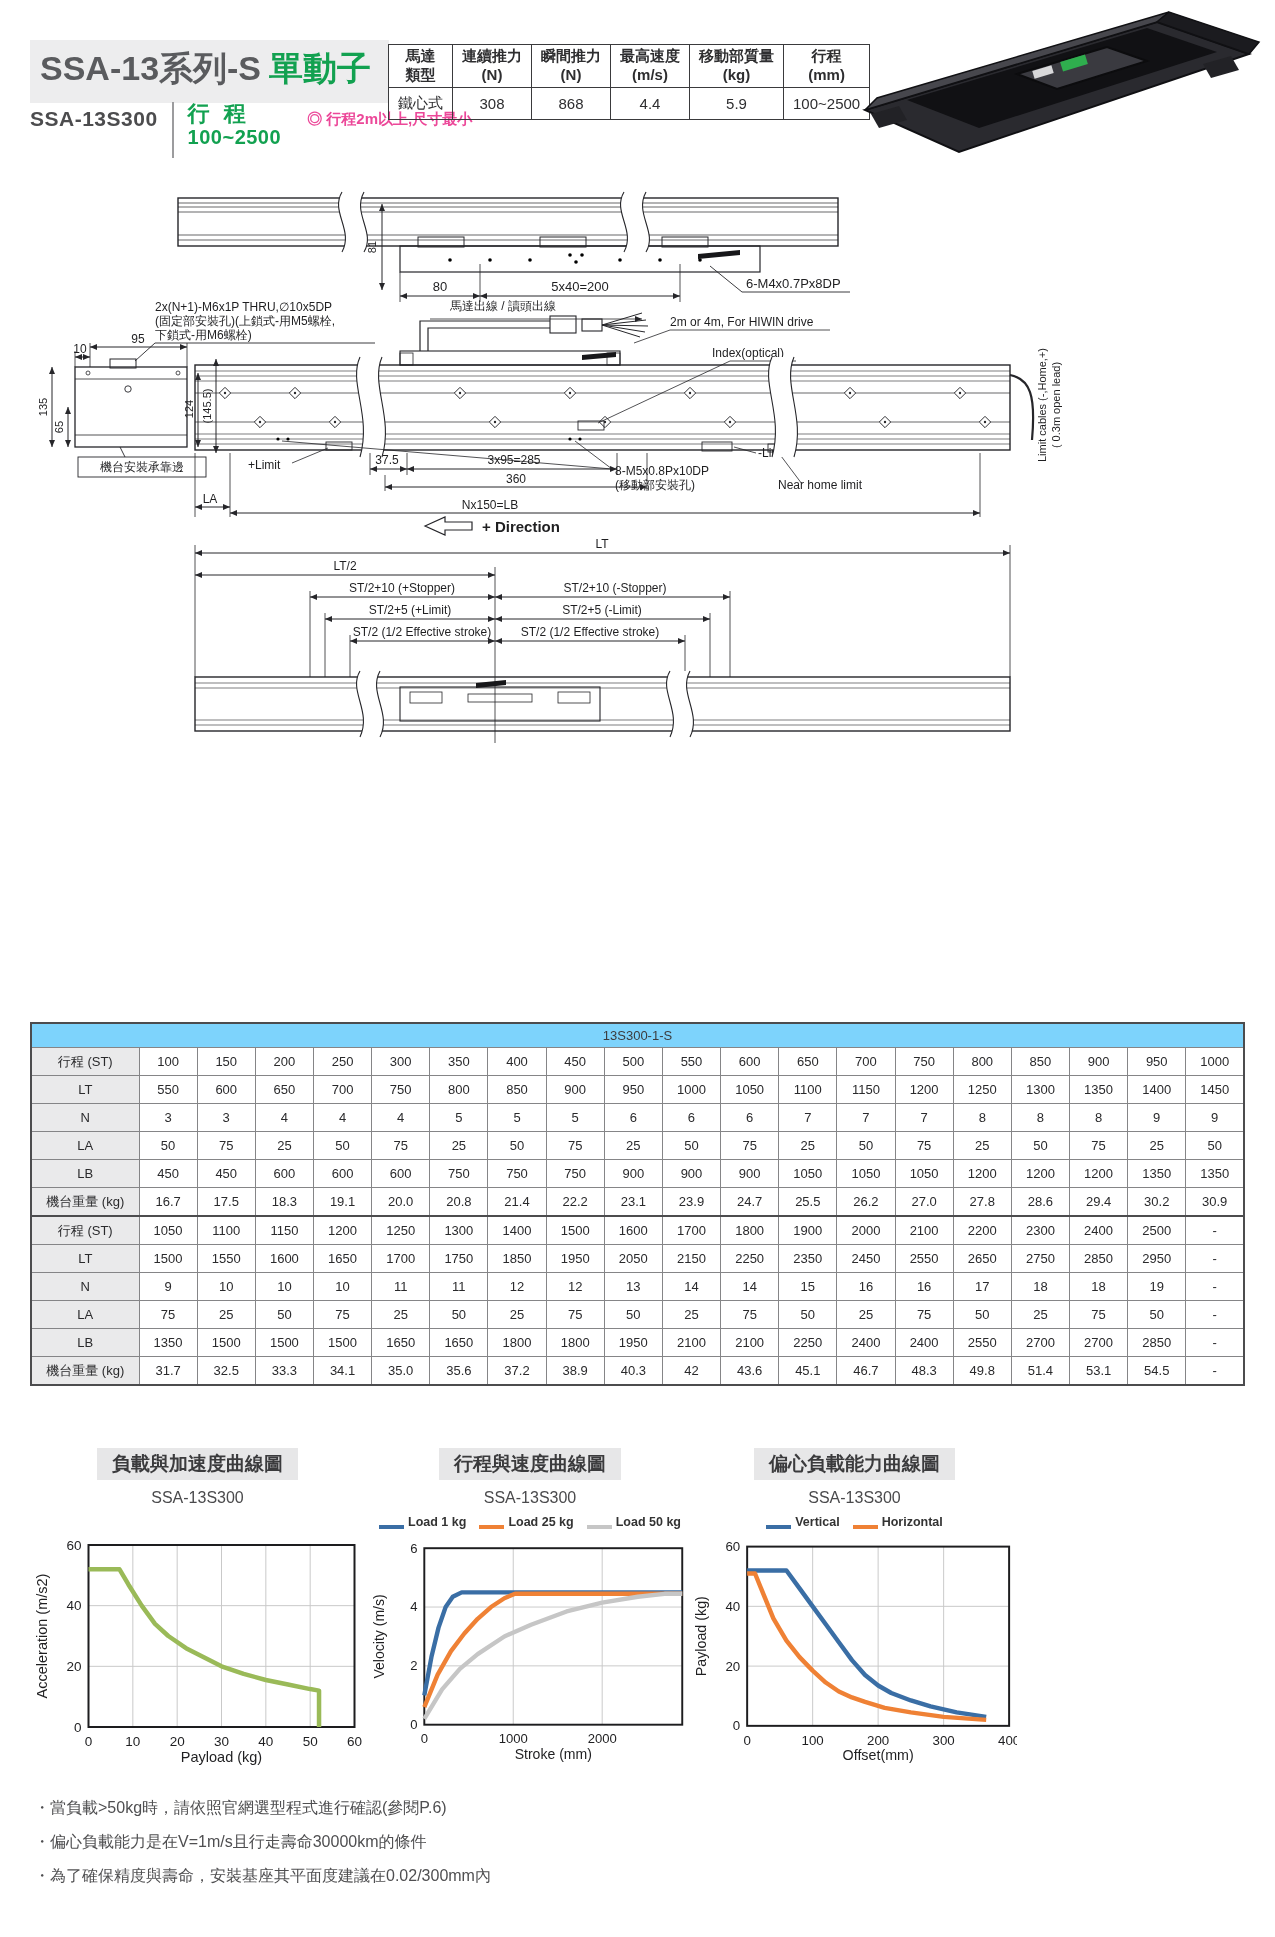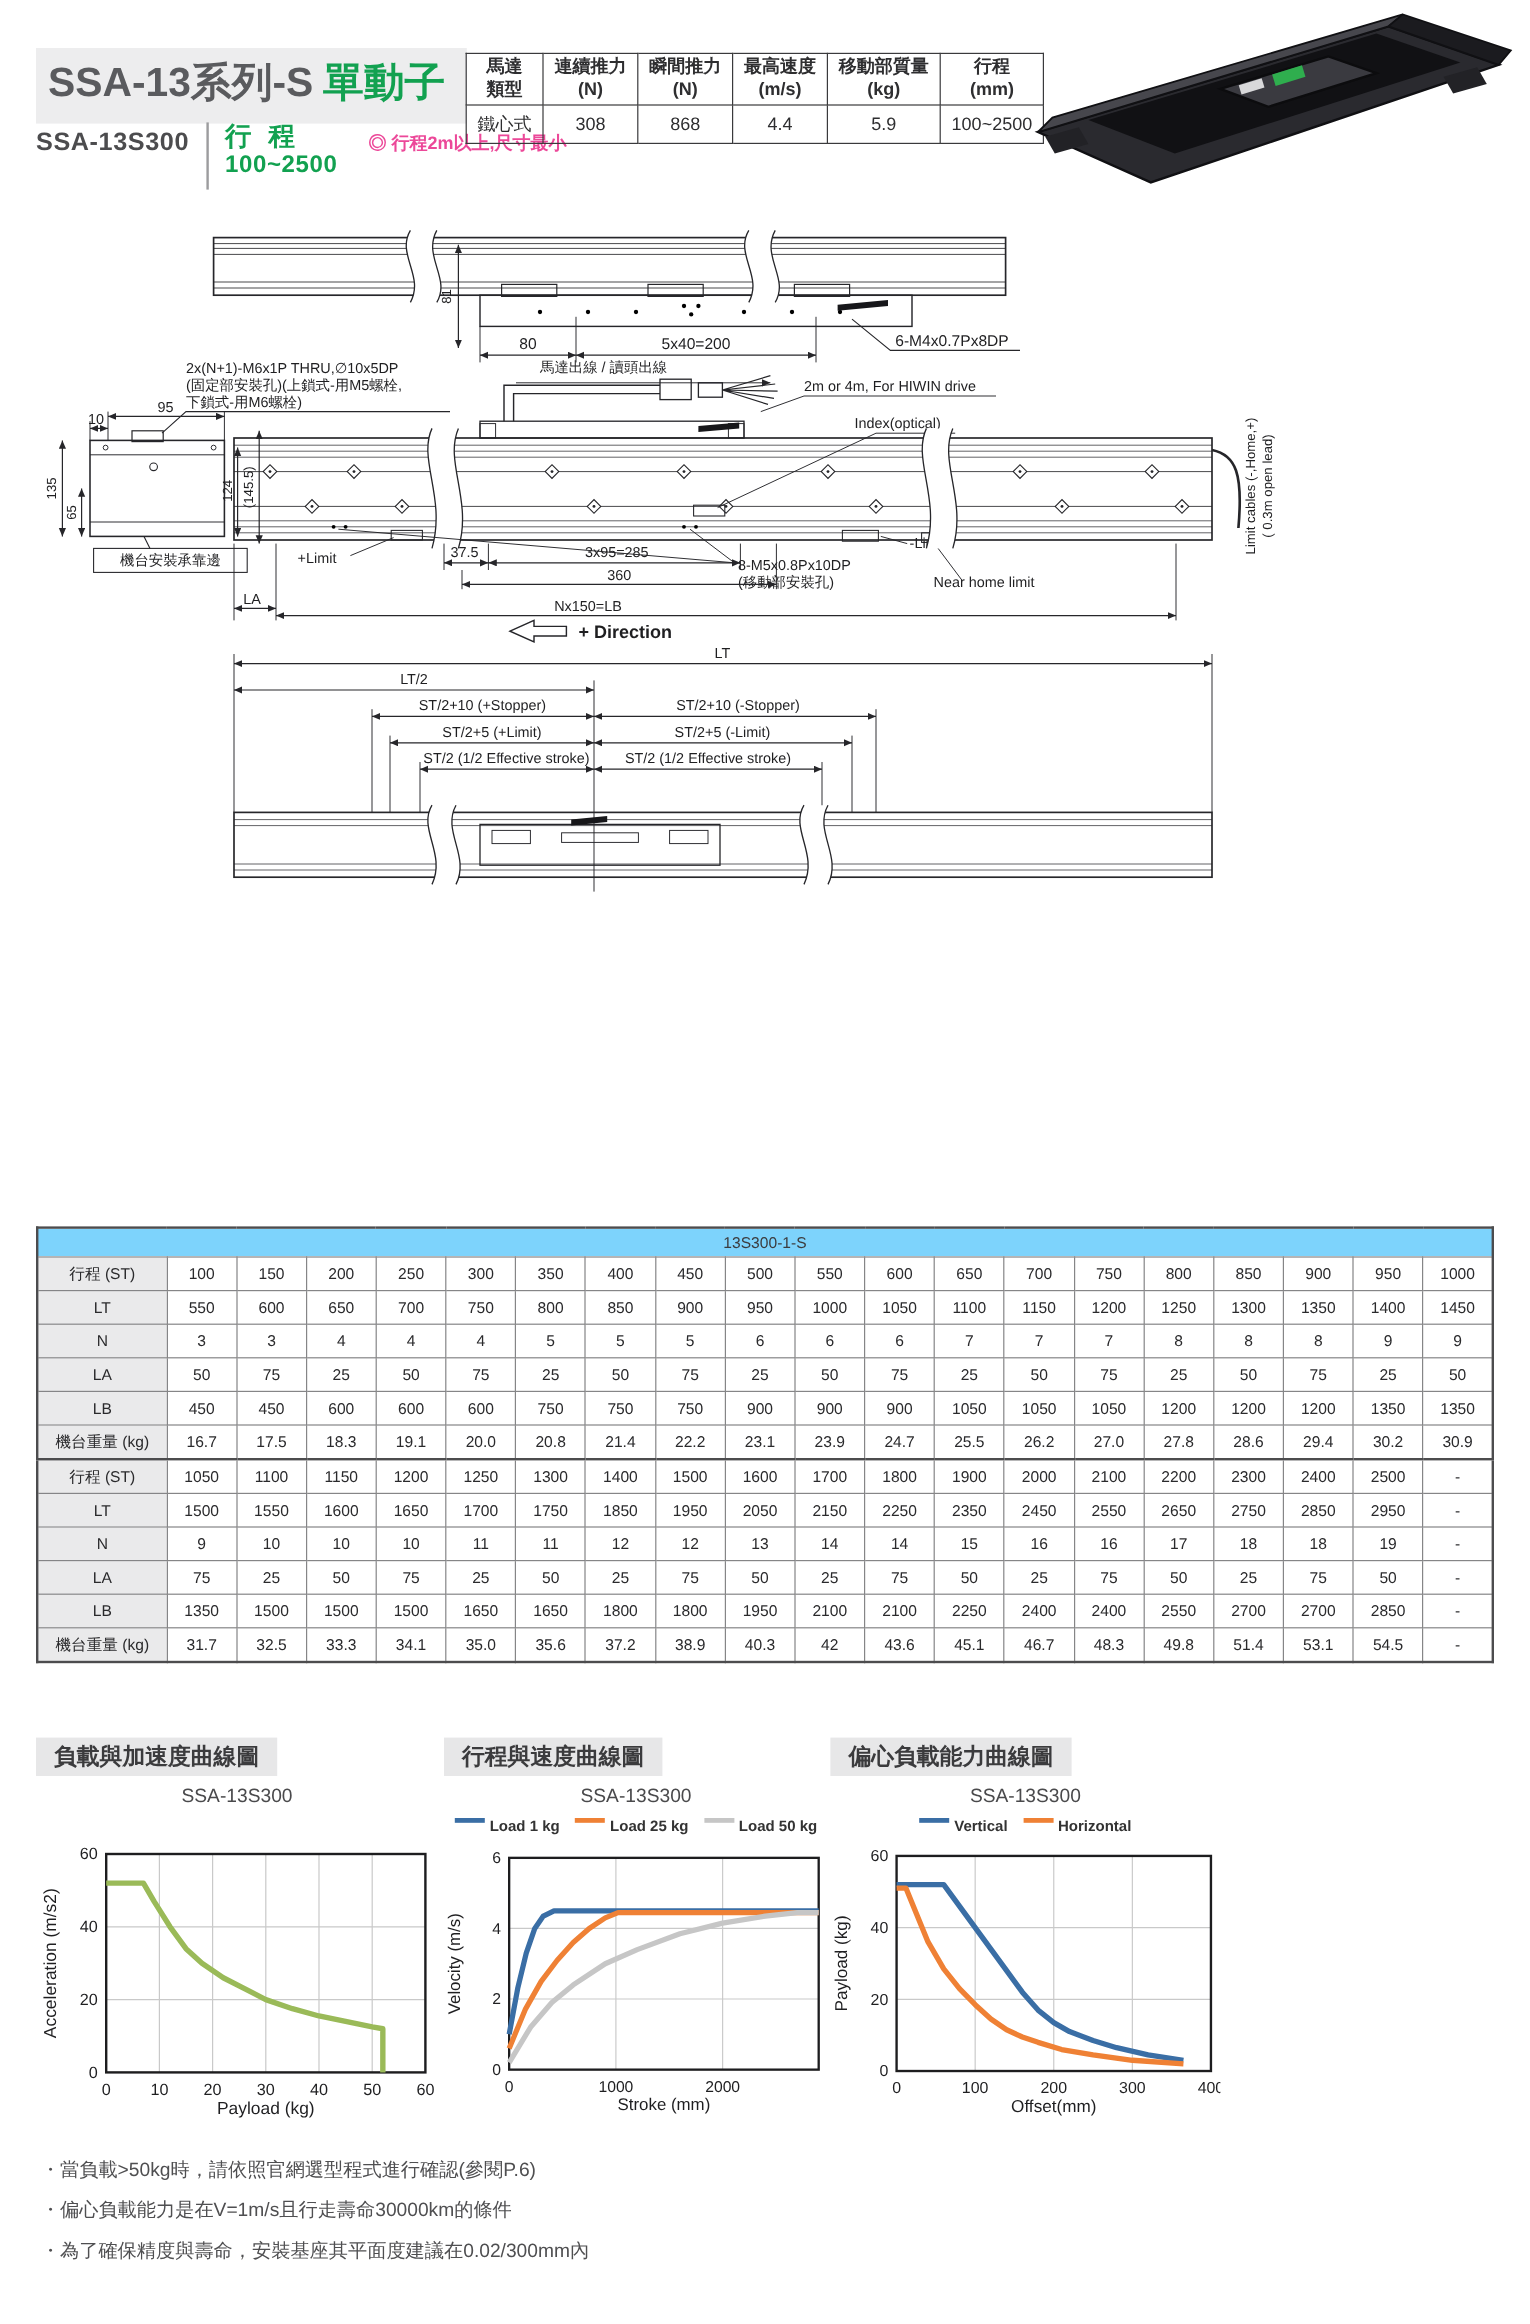--- a/index.html
+++ b/index.html
@@ -29,27 +29,27 @@
   
   .dim-table{position:absolute;left:30px;top:1022px;width:1215px;border-collapse:collapse;
              table-layout:fixed;border:2px solid #4c4c4e}
   .dim-table td{border:1px solid #858587;text-align:center;font-size:13px;height:27px;
                 color:#2a2a2c;padding:0;overflow:hidden;white-space:nowrap}
   .dim-table td.t-title{background:#7dd3fc;color:#3c3c3e;height:23px;font-size:13px}
   .dim-table td.rowlabel{background:#eaeaeb}
   .dim-table tr.block-sep td{border-top:2px solid #4c4c4e}
   
   .chart{position:absolute;top:1448px}
-  .c-title{}
+  .c-title{text-align:center}
   .c-title span{display:inline-block;background:#e7e7e8;padding:3px 15px;font-size:19px;
                 font-weight:bold;color:#3b3b3d}
   .c-sub{text-align:center;font-size:16px;color:#4a4a4c;margin-top:9px}
   .c-legend{height:22px;display:flex;justify-content:center;align-items:center;gap:13px;
             font-size:12.5px;color:#333;margin-top:4px;font-weight:bold}
-  .c-legend .li{display:flex;align-items:flex-start}
+  .c-legend .li{display:flex;align-items:flex-end}
   .c-legend .sw{display:inline-block;width:25px;height:4px;margin-right:4px}
   svg.plot{display:block;margin-top:2px}
   
   .notes{position:absolute;left:34px;top:1798px;font-size:16px;color:#4f4f51;font-weight:normal}
   .notes div{margin-bottom:13px}
   .notes div::before{content:"・"}
 </style>
 </head>
 <body>
 

